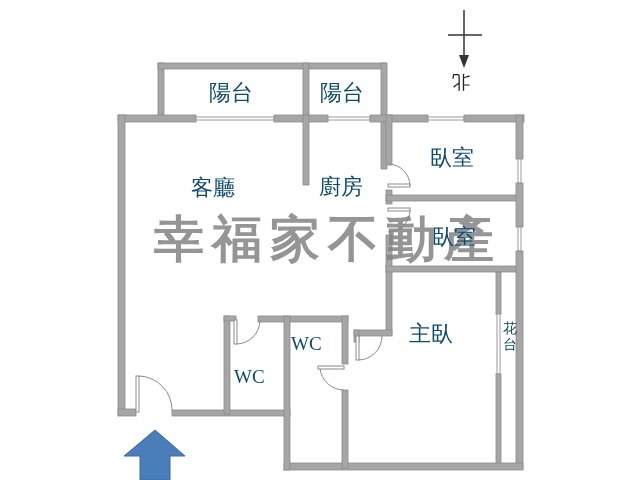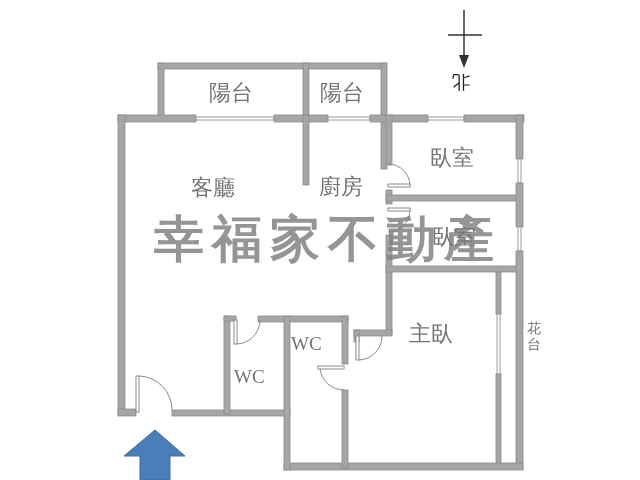--- a/index.html
+++ b/index.html
@@ -3,21 +3,21 @@
 <meta charset="utf-8">
 <style>
   html, body { margin: 0; padding: 0; background: #ffffff; }
   body { width: 640px; height: 480px; position: relative; overflow: hidden;
          font-family: "DejaVu Serif", "Liberation Serif", serif; }
   svg { position: absolute; left: 0; top: 0; }
   .wall { fill: #a6a6a6; stroke: #8c8c8c; stroke-width: 0.8; }
   .win { stroke: #9a9a9a; stroke-width: 1; fill: #ffffff; }
   .door-arc { fill: none; stroke: #8a8a8a; stroke-width: 1; }
   .door-leaf { fill: #ffffff; stroke: #8a8a8a; stroke-width: 1; }
-  .label { position: absolute; color: #737373; font-size: 22px; white-space: nowrap;
+  .label { position: absolute; color: #0c4a6e; font-size: 22px; white-space: nowrap;
            font-family: "DejaVu Sans", "Liberation Sans", sans-serif; }
   .label.wc { font-family: "Liberation Serif", "DejaVu Serif", serif; font-size: 19px; }
   .label.vert { font-size: 14px; line-height: 16px; width: 16px; text-align: center; white-space: normal; }
   .watermark { position: absolute; left: 154px; top: 206px; font-size: 50px; font-weight: bold;
                color: rgba(130,130,130,0.85); letter-spacing: 8px;
                font-family: Liberation Serif, serif; }
   .north-label { position: absolute; left: 452px; top: 70px; font-size: 18px; color: #222;
                  transform: rotate(180deg); font-family: "DejaVu Sans", "Liberation Sans", sans-serif; }
 </style>
 </head>
@@ -121,14 +121,14 @@
 
 <div class="label" style="left:209px; top:78px;">陽台</div>
 <div class="label" style="left:320px; top:78px;">陽台</div>
 <div class="label" style="left:191px; top:173px;">客廳</div>
 <div class="label" style="left:319px; top:160px;margin-top:12px;">廚房</div>
 <div class="label" style="left:430px; top:143px;">臥室</div>
 <div class="label" style="left:432px; top:222px;">臥室</div>
 <div class="label wc" style="left:291px; top:333px;">WC</div>
 <div class="label wc" style="left:234px; top:366px;">WC</div>
 <div class="label" style="left:409px; top:319px;">主臥</div>
-<div class="label vert" style="left:502px; top:320px;padding-left:24px;">花台</div>
+<div class="label vert" style="left:502px; top:320px;">花台</div>
 <div class="north-label">北</div>
 
 </body></html>

